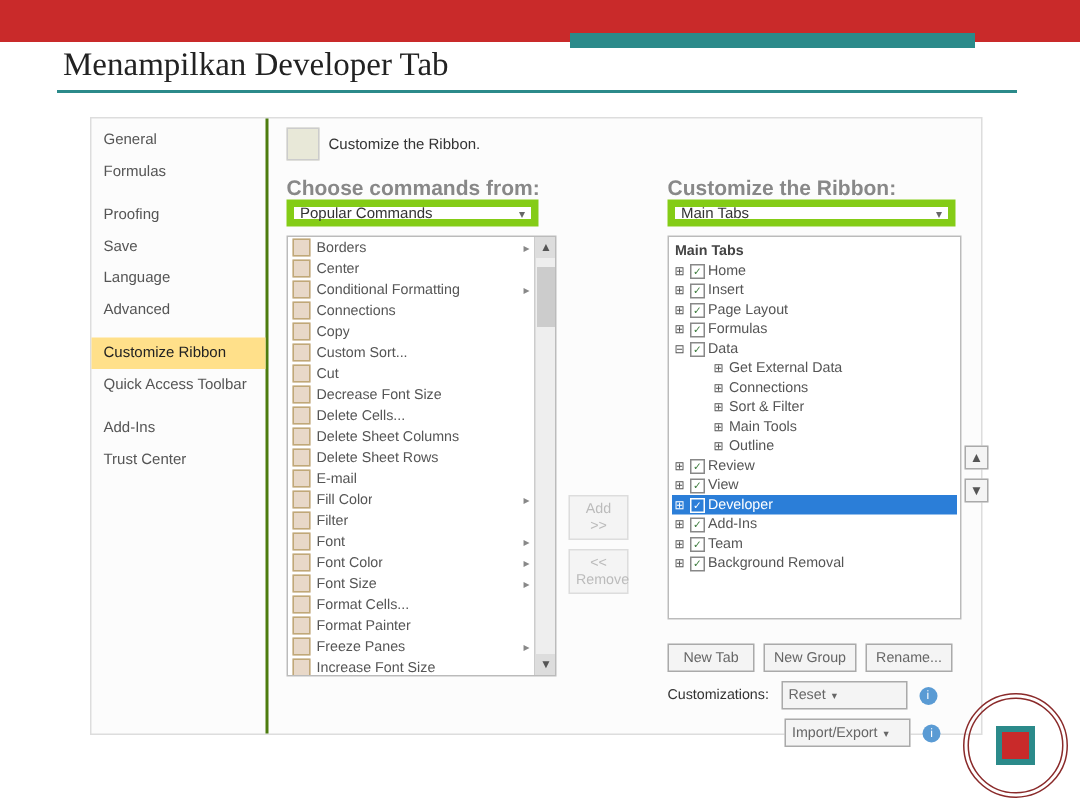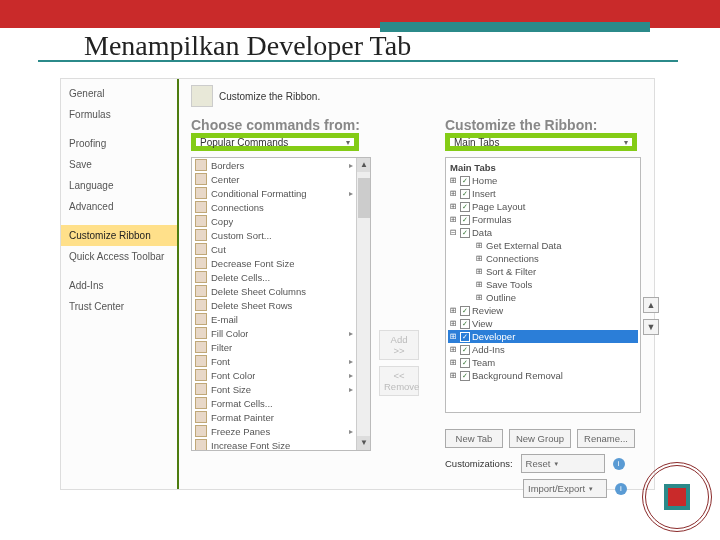--- a/index.html
+++ b/index.html
@@ -1,20 +1,20 @@
 <!DOCTYPE html>
 <html><head>
 <meta charset="utf-8">
 <style>
 * { box-sizing: border-box; margin: 0; padding: 0; }
 body { font-family: Tahoma, Arial, sans-serif; width: 720px; height: 540px; background: #fff; position: relative; }
 .top-red { width: 100%; height: 28px; background: #c92a2a; }
 .top-teal { position: absolute; top: 22px; left: 380px; width: 270px; height: 10px; background: #2b8a8a; }
 .teal-line { position: absolute; top: 60px; left: 38px; width: 640px; height: 2px; background: #2b8a8a; }
-.page-title { position: absolute; top: 30px; left: 42px; font-family: 'Comic Sans MS', cursive; font-size: 28px; color: #222; margin-left: 42px; }
+.page-title { position: absolute; top: 30px; left: 42px; font-family: 'Comic Sans MS', cursive; font-size: 22px; color: #222; }
 .dialog { position: absolute; top: 78px; left: 60px; width: 595px; height: 412px; background: #fcfcfc; border: 1px solid #ddd; font-size: 10px; color: #333; }
 .sidebar { position: absolute; top: 0; left: 0; width: 118px; height: 100%; border-right: 2px solid #4d7c0f; padding-top: 4px; }
 .sb-item { padding: 5px 8px; cursor: pointer; color: #555; }
 .sb-item.sel { background: #ffe08a; color: #222; }
 .main { position: absolute; left: 130px; top: 6px; right: 6px; bottom: 6px; }
 .header-row { display: flex; align-items: center; gap: 6px; margin-bottom: 10px; }
 .hicon { width: 22px; height: 22px; background: #e8e8d8; border: 1px solid #ccc; }
 .label-grey { color: #888; font-size: 14px; font-weight: bold; }
 .select { display: flex; align-items: center; border: 5px solid #84cc16; background: #fff; height: 18px; padding: 0 4px; width: 168px; justify-content: space-between; }
 .select .chev { font-size: 8px; color: #666; }
@@ -236,21 +236,21 @@
             <div class="tn indent1">
               <span class="ex">⊞</span>
               <span>Connections</span>
             </div>
             <div class="tn indent1">
               <span class="ex">⊞</span>
               <span>Sort &amp; Filter</span>
             </div>
             <div class="tn indent1">
               <span class="ex">⊞</span>
-              <span>Save Tools</span>
+              <span>Main Tools</span>
             </div>
             <div class="tn indent1">
               <span class="ex">⊞</span>
               <span>Outline</span>
             </div>
             <div class="tn">
               <span class="ex">⊞</span>
               <span class="ck">✓</span>
               <span>Review</span>
             </div>

